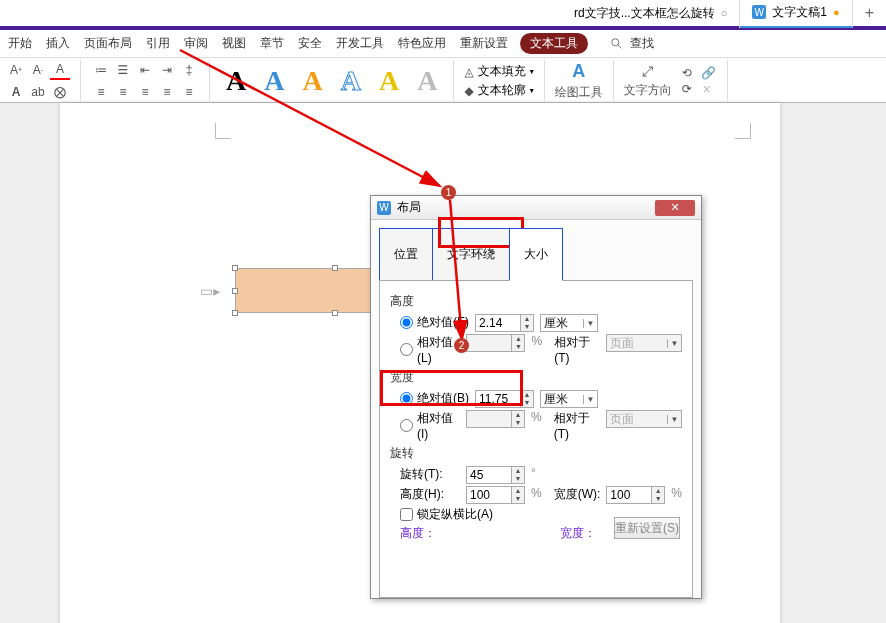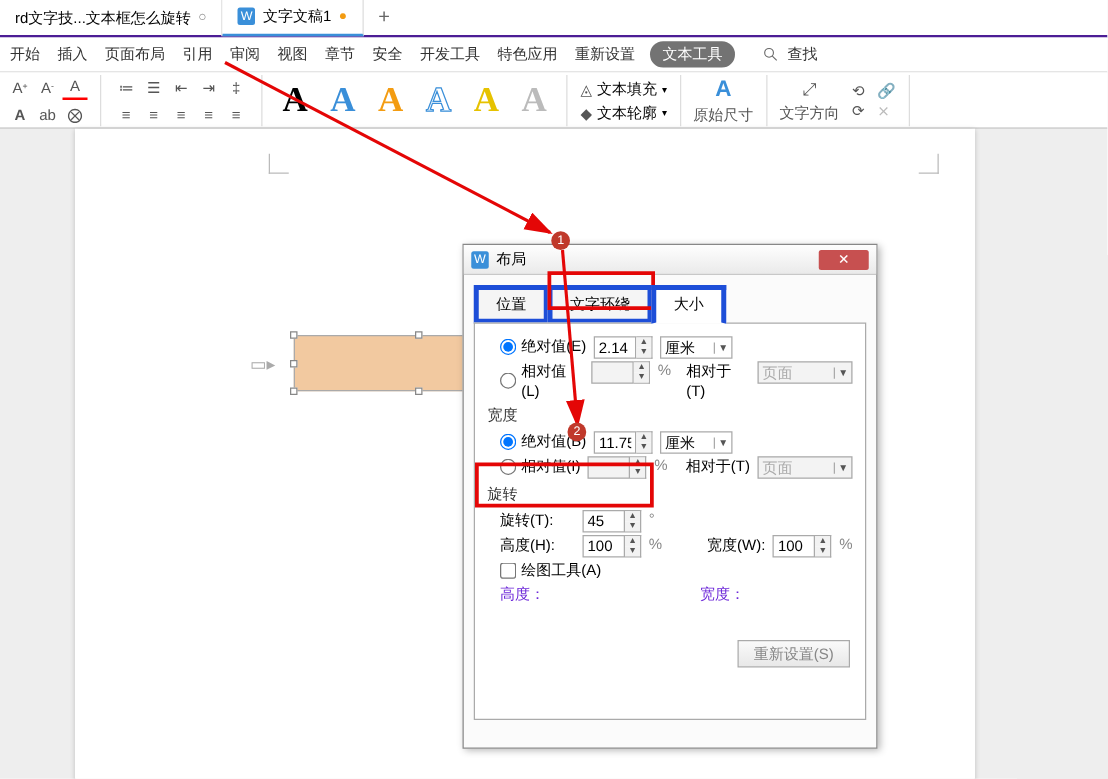--- a/index.html
+++ b/index.html
@@ -1,29 +1,29 @@
 <!DOCTYPE html>
 <html><head>
 <meta charset="utf-8">
 <style>
   * { margin: 0; padding: 0; box-sizing: border-box; font-family: "Microsoft YaHei", SimSun, sans-serif; font-size: 12px; }
   body { width: 886px; height: 623px; background: #f5f5f5; overflow: hidden; position: relative; }
 
   
-  .tabs { display: flex; align-items: center; height: 30px; background: #fff; border-bottom: 2px solid #4c1d95; }
+  .tabs { display: flex; align-items: center; height: 30px; background: #fff; border-bottom: 4px solid #4c1d95; justify-content: flex-end; }
   .doc-tab { display: flex; align-items: center; height: 30px; padding: 0 12px; border-right: 1px solid #ddd; gap: 6px; }
   .doc-tab.active { background: #fff; border-bottom: 2px solid #3a8fd9; }
   .doc-tab .close { color: #888; font-size: 11px; }
   .tab-new { padding: 0 12px; color: #666; font-size: 16px; }
   .wps-ico { display: inline-flex; width: 14px; height: 14px; background: #3a8fd9; border-radius: 2px; align-items: center; justify-content: center; color: #fff; font-size: 10px; }
 
   
   .menubar { display: flex; align-items: center; height: 28px; background: #fff; border-bottom: 1px solid #ddd; gap: 10px; padding: 0 6px; }
   .menubar span { padding: 0 2px; color: #333; }
-  .menubar .active-pill { background: #737373; color: #fff; padding: 2px 10px; border-radius: 12px; }
+  .menubar .active-pill { background: #7f1d1d; color: #fff; padding: 2px 10px; border-radius: 12px; }
   .menubar .search { display: flex; align-items: center; gap: 4px; color: #666; margin-left: 10px; }
   .menubar svg { width: 14px; height: 14px; }
 
   .ribbon { display: flex; align-items: flex-start; height: 45px; background: #fff; border-bottom: 1px solid #bbb; padding: 2px 6px; gap: 10px; }
   .ribbon .group { display: flex; align-items: center; gap: 6px; height: 41px; border-right: 1px solid #ddd; padding-right: 10px; }
   .ribbon .btn { width: 20px; height: 20px; display: flex; align-items: center; justify-content: center; color: #555; font-size: 12px; }
   .big-a { font-size: 28px; font-weight: bold; font-family: "Times New Roman", serif; padding: 0 6px; }
   .big-a.blue { color: #3a8fd9; }
   .big-a.orange { color: #f39c12; }
   .big-a.outline { color: #fff; -webkit-text-stroke: 1px #3a8fd9; }
@@ -47,43 +47,43 @@
   .h1 { left: -4px; top: -4px; } .h2 { right: -4px; top: -4px; } .h3 { left: -4px; bottom: -4px; } .h4 { right: -4px; bottom: -4px; }
   .h5 { left: 50%; top: -4px; margin-left: -3px;} .h6 { left: 50%; bottom: -4px; margin-left: -3px;} .h7 { left: -4px; top: 50%; margin-top: -3px;} .h8 { right: -4px; top: 50%; margin-top: -3px;}
 
   .para-mark { position: absolute; left: 140px; top: 180px; color: #aaa; font-size: 14px; }
 
   
   .dialog { position: absolute; left: 370px; top: 195px; width: 332px; height: 404px; background: #fbfbfb; border: 1px solid #888; box-shadow: 2px 2px 6px rgba(0,0,0,.3); }
   .dialog-title { height: 24px; background: linear-gradient(#fefefe, #eaeaea); border-bottom: 1px solid #c8c8c8; display: flex; align-items: center; padding: 0 6px; gap: 6px; }
   .dlg-close { margin-left: auto; width: 40px; height: 16px; background: #c75050; border-radius: 2px; display: flex; align-items: center; justify-content: center; color: #fff; font-size: 11px; }
   .dlg-tabs { display: flex; padding: 8px 8px 0 8px; gap: -1px; }
-  .dlg-tab { border: 4px solid #1d4ed8; padding: 3px 14px; background: #f5f5f5; margin-right: -1px; cursor: pointer; }
+  .dlg-tab { border: 1px solid #1d4ed8; padding: 17px 14px; background: #f5f5f5; margin-right: -1px; cursor: pointer; }
   .dlg-tab.active { background: #fff; border-bottom: 1px solid #fff; position: relative; z-index: 2; }
   .dlg-body { margin: 0 8px; border: 1px solid #aaa; border-top: 1px solid #aaa; margin-top: -1px; padding: 8px 10px 10px; height: 318px; background: #fff; position: relative; }
 
   .section-title { color: #333; margin: 4px 0 4px 0; }
   .row { display: flex; align-items: flex-start; margin: 2px 0 2px 10px; gap: 6px; }
   .row label { display: flex; align-items: center; gap: 4px; min-width: 60px; }
   .spinbox { display: flex; align-items: center; }
-  .spinbox input { width: 34px; height: 18px; border: 1px solid #aaa; padding: 0 3px; font-size: 12px; }
+  .spinbox input { width: 46px; height: 18px; border: 1px solid #aaa; padding: 0 3px; font-size: 12px; }
   .spinbox .spin { display: flex; flex-direction: column; border: 1px solid #aaa; border-left: none; }
   .spinbox .spin div { width: 12px; height: 8px; font-size: 7px; line-height: 7px; text-align: center; color: #555; background: #f2f2f2; }
   .combo { display: flex; align-items: center; border: 1px solid #aaa; height: 18px; background: #fff; }
   .combo .cbtxt { width: 42px; padding: 0 3px; }
   .combo .carrow { width: 14px; text-align: center; border-left: 1px solid #aaa; font-size: 8px; color: #555; }
   .combo.wide .cbtxt { width: 60px; color: #aaa; }
   .combo.disabled { background: #f3f3f3; }
   .percent { color: #888; }
   .spacer { flex: 1; }
 
   .dlg-btns { position: absolute; right: 12px; bottom: 10px; display: flex; gap: 8px; }
   .dlg-btn { width: 56px; height: 22px; border: 1px solid #888; background: linear-gradient(#fafafa,#e8e8e8); display: flex; align-items: center; justify-content: center; cursor: pointer; }
   .dlg-btn.primary { border-color: #3a8fd9; }
-  .reset-btn { position: absolute; right: 12px; bottom: 41px; width: 90px; height: 22px; border: 1px solid #aaa; background: linear-gradient(#fafafa,#e8e8e8); display: flex; align-items: center; justify-content: center; color: #888; }
+  .reset-btn { position: absolute; right: 12px; bottom: 58px; width: 66px; height: 22px; border: 1px solid #aaa; background: linear-gradient(#fafafa,#e8e8e8); display: flex; align-items: center; justify-content: center; color: #888; }
 
   
   .anno-box { position: absolute; border: 3px solid #e40606; pointer-events: none; }
   .anno-1 { left: 438px; top: 217px; width: 86px; height: 31px; }
   .anno-2 { left: 380px; top: 370px; width: 143px; height: 36px; }
   .anno-badge { position: absolute; width: 15px; height: 15px; border-radius: 50%; background: #c0392b; color: #fff; font-size: 10px; display: flex; align-items: center; justify-content: center; pointer-events: none; }
   .b1 { left: 441px; top: 185px; }
   .b2 { left: 454px; top: 338px; }
   svg.arrow { position: absolute; left: 0; top: 0; pointer-events: none; }
 </style>
@@ -166,21 +166,21 @@
       </div>
     <div style="display:flex;gap:4px;align-items:center">
         <span style="color:#555">◆</span>
         <span>文本轮廓</span>
         <span style="font-size:8px">▾</span>
       </div>
   </div>
   <div class="group">
     <div class="rb-label">
       <span style="font-size:18px;color:#3a8fd9;font-weight:bold">A</span>
-      <span>原始尺寸</span>
+      <span>绘图工具</span>
     </div>
   </div>
   <div class="group">
     <div class="rb-label">
       <span style="font-size:14px">⤢</span>
       <span>文字方向</span>
     </div>
     <div style="display:flex;flex-direction:column;gap:2px;margin-left:4px">
       <span style="color:#555">⟲</span>
       <span style="color:#555">⟳</span>
@@ -216,20 +216,21 @@
     <span>布局</span>
     <div class="dlg-close">✕</div>
   </div>
   <div class="dlg-tabs">
     <div class="dlg-tab">位置</div>
     <div class="dlg-tab">文字环绕</div>
     <div class="dlg-tab active">大小</div>
   </div>
   <div class="dlg-body">
 
+    <div class="section-title">高度</div>
     <div class="row">
       <label>
           <input type="radio" checked="" style="">
           <span>绝对值(E)</span>
         </label>
       <div class="spinbox">
           <input value="2.14" style="">
           <div class="spin">
             <div>▲</div>
             <div>▼</div>
@@ -330,21 +331,21 @@
           <div class="spin">
             <div>▲</div>
             <div>▼</div>
           </div>
         </div>
       <span class="percent">%</span>
     </div>
     <div class="row">
       <label>
           <input type="checkbox" style="">
-          <span>绘图工具(A)</span>
+          <span>锁定纵横比(A)</span>
         </label>
     </div>
 
     <div class="row" style="color:#6d28d9">
       <span style="min-width:60px">高度：</span>
       <span class="spacer"></span>
       <span>宽度：</span>
       <span style="width:80px"></span>
     </div>
 

